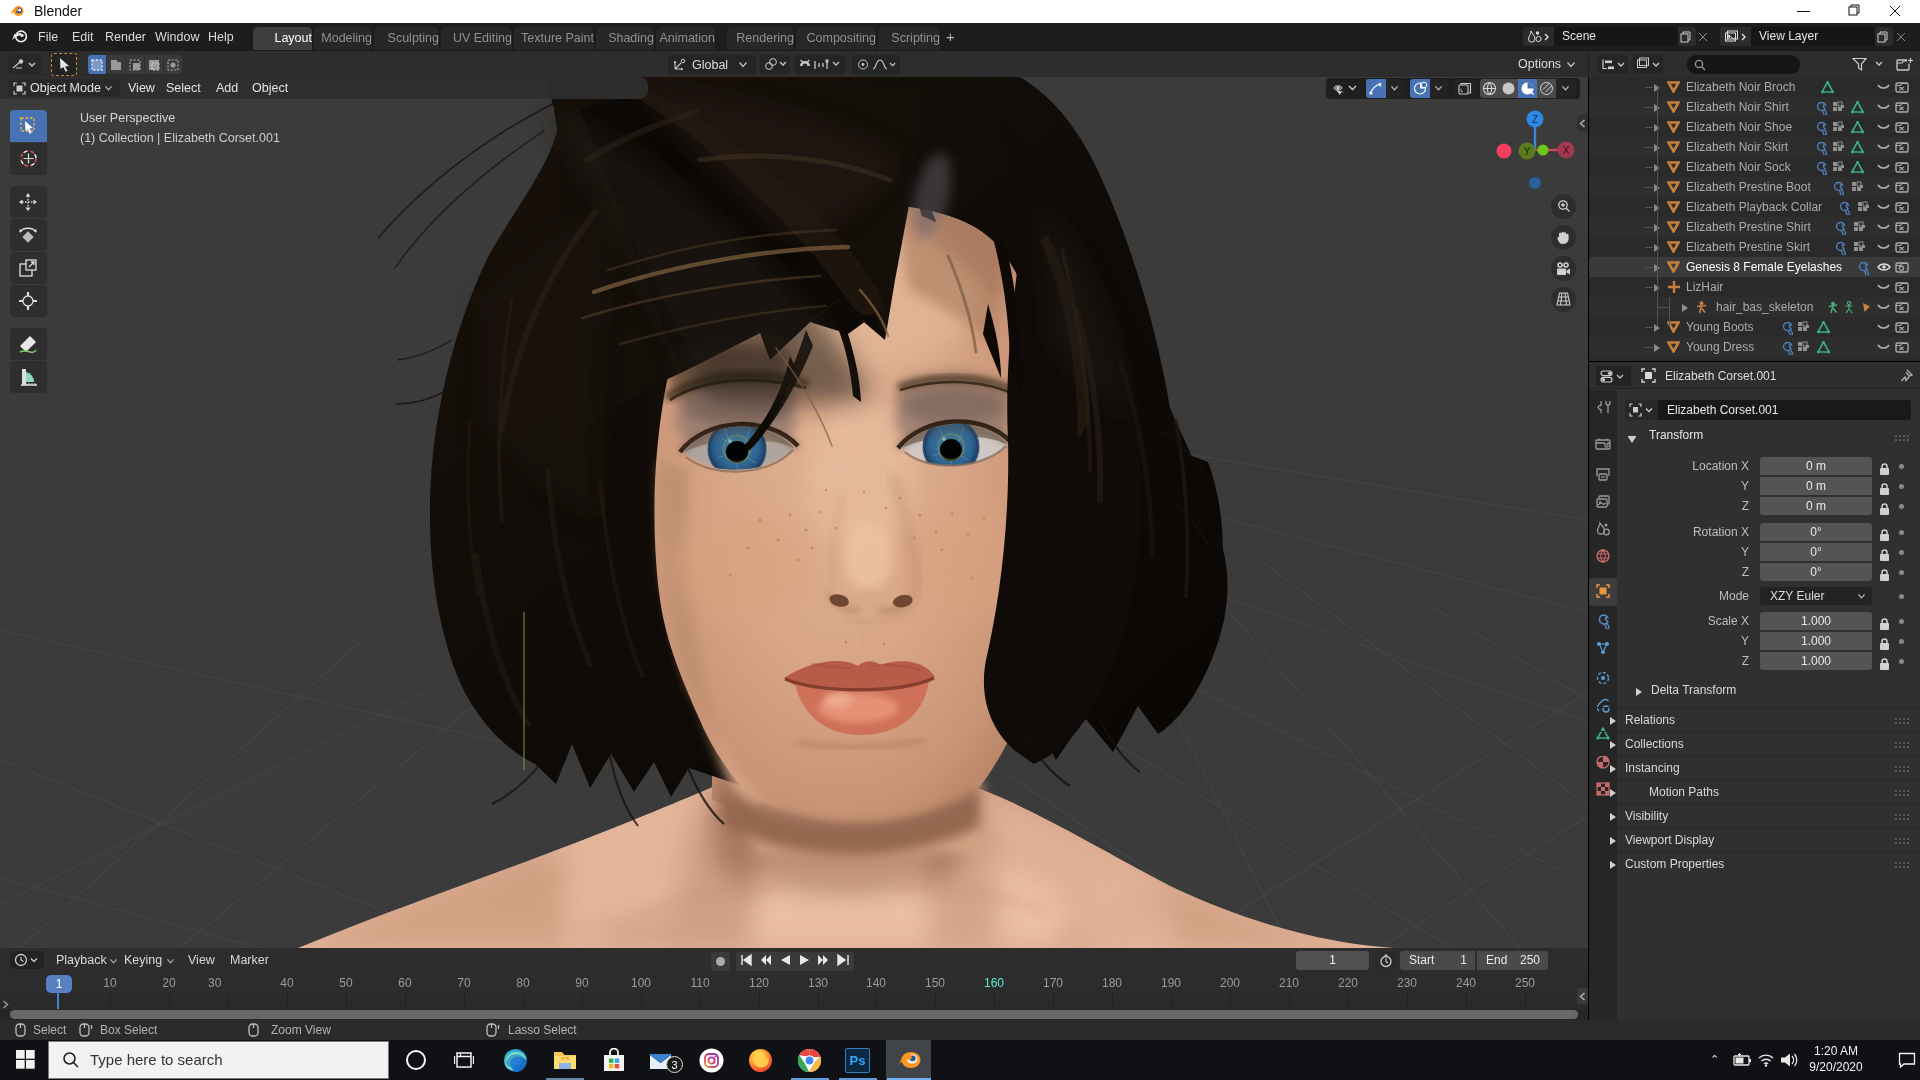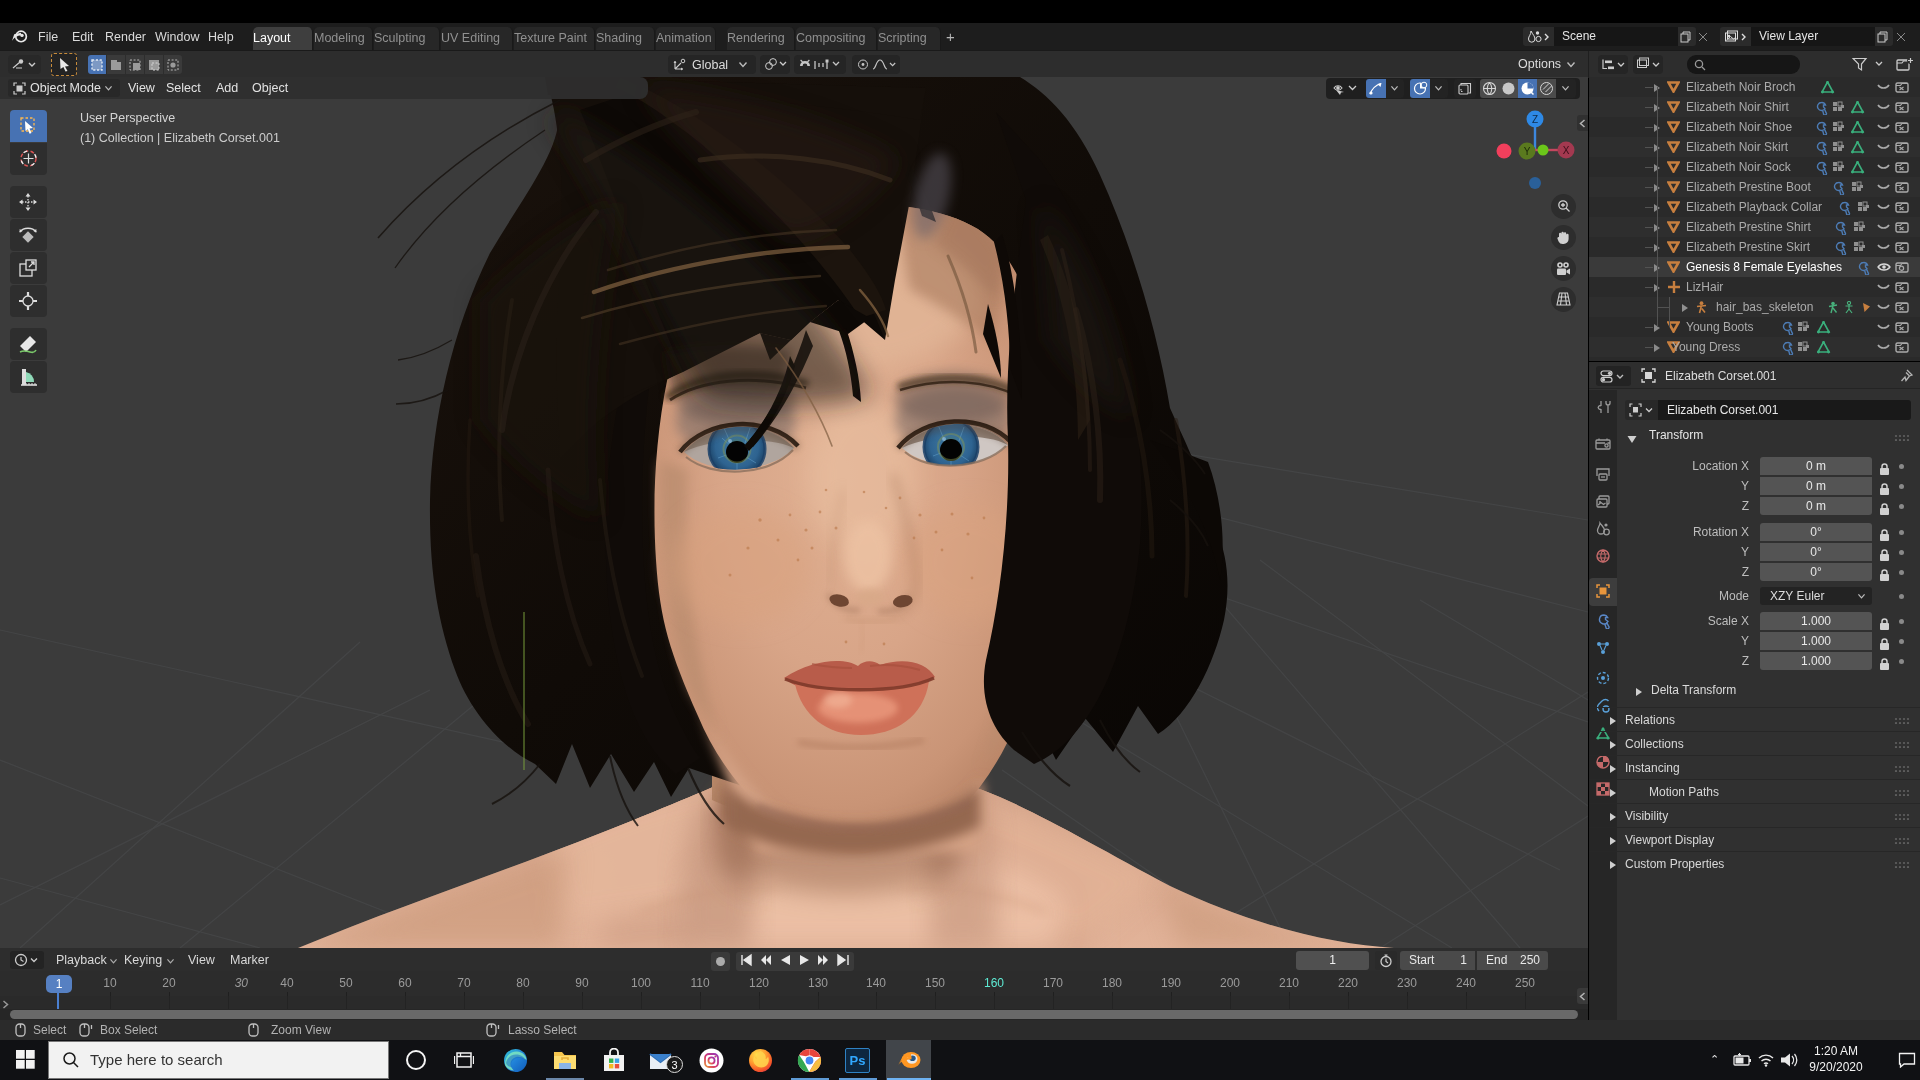--- a/index.html
+++ b/index.html
@@ -4,21 +4,21 @@
 <style>
 html,body{margin:0;padding:0;background:#000;}
 *{box-sizing:border-box;}
 #root{position:relative;width:1920px;height:1080px;overflow:hidden;font-family:"Liberation Sans",sans-serif;font-size:12px;color:#c8c8c8;-webkit-font-smoothing:antialiased;}
 .abs{position:absolute;}
 
 #titlebar{left:0;top:0;width:1920px;height:23px;background:#ffffff;color:#111;}
 
 #menubar{left:0;top:23px;width:1920px;height:27px;background:#1d1d1d;}
 .menu{position:absolute;top:7px;color:#dadada;font-size:12.5px;}
-.tab{position:absolute;top:4px;height:23px;line-height:23px;background:#272727;color:#909090;font-size:12.5px;border-radius:5px 5px 0 0;border-right:1px solid #191919;text-align:left;}
+.tab{position:absolute;top:4px;height:23px;line-height:23px;background:#272727;color:#909090;font-size:12.5px;border-radius:5px 5px 0 0;border-right:1px solid #191919;text-align:right;}
 .tab.active{background:#3e3e3e;color:#fff;}
 
 #topbar{left:0;top:50px;width:1920px;height:27px;background:#2d2d2d;border-top:1px solid #1a1a1a;}
 #topbar .sep{position:absolute;left:1588px;top:0;width:1px;height:27px;background:#1f1f1f;}
 .btn{position:absolute;background:#282828;border-radius:4px;color:#d5d5d5;}
 
 #viewport{left:0;top:77px;width:1588px;height:871px;background:#3b3b3b;overflow:hidden;}
 
 #outliner{left:1589px;top:77px;width:331px;height:284px;background:#2a2a2a;overflow:hidden;}
 .orow{position:absolute;left:0;width:331px;height:20px;line-height:20px;color:#a5a5a5;}
@@ -34,20 +34,36 @@
 
 #timeline{left:0;top:948px;width:1588px;height:72px;background:#2d2d2d;}
 
 #statusbar{left:0;top:1020px;width:1920px;height:20px;background:#2b2b2b;color:#a8a8a8;}
 
 #taskbar{left:0;top:1040px;width:1920px;height:40px;background:#101114;}
 </style>
 </head>
 <body>
 <div id="root">
+  <div id="titlebar" class="abs">
+    <svg class="abs" style="left:9px;top:3px" width="17" height="17" viewBox="0 0 17 17">
+        <circle cx="9.5" cy="8" r="5.1" fill="#ff9722"></circle>
+        <circle cx="10" cy="7.6" r="3" fill="#265787"></circle>
+        <circle cx="10.6" cy="7" r="1.5" fill="#fff"></circle>
+        <path d="M1 12 C3 8,6 6,9 6 L9 4 Z" fill="#ff9722"></path>
+        <path d="M1.2 12.5 C3.5 9,6 7.6,9.5 7.4 L9.5 6 L4 6.5 Z" fill="#ff9722"></path>
+      </svg>
+    <div class="abs" style="left:34px;top:3px;font-size:14px;color:#0c0c0c;">Blender</div>
+    <svg class="abs" style="left:1795px;top:0" width="125" height="23" viewBox="0 0 125 23" stroke="#111" fill="none">
+        <path d="M2 11.5 h13"></path>
+        <rect x="54" y="7" width="8" height="8"></rect>
+        <path d="M56 7 v-2 h8 v8 h-2"></path>
+        <path d="M95 6 l10 10 M105 6 l-10 10"></path>
+      </svg>
+  </div>
   <div id="menubar" class="abs">
     <svg class="abs" style="left:11px;top:5px" width="18" height="18" viewBox="0 0 17 17">
         <circle cx="9.5" cy="8" r="5" fill="none" stroke="#e8e8e8" stroke-width="1.6"></circle>
         <circle cx="10.4" cy="7" r="1.6" fill="#e8e8e8"></circle>
         <path d="M1 12 C3.5 8.4,6 7,9.5 6.8 L9.5 4.5 L3 6 Z" fill="#e8e8e8"></path>
       </svg>
     <div class="menu" style="left:38px">File</div>
     <div class="menu" style="left:72px">Edit</div>
     <div class="menu" style="left:105px">Render</div>
     <div class="menu" style="left:155px">Window</div>
@@ -1007,21 +1023,21 @@
         </svg>
     </div>
     <div class="abs orow alt" style="top:260px;">
     <div class="abs" style="left:56px;top:10px;width:8px;height:1px;background:#525252"></div>
     <svg class="abs" style="left:64px;top:6px" width="8" height="10" viewBox="0 0 8 10">
           <path d="M1 1 L7 5 L1 9 Z" fill="#8a8a8a"></path>
         </svg>
     <svg class="abs" style="left:78px;top:4px" width="13" height="12" viewBox="0 0 13 12">
           <path d="M1.5 1.5 L11.5 1.5 L6.5 10.5 Z" fill="none" stroke="#c77f3f" stroke-width="2.6"></path>
         </svg>
-    <div class="abs" style="left:83px;top:0;color:#ababab;text-align:right;">Young Dress</div>
+    <div class="abs" style="left:97px;top:0;color:#ababab;text-align:right;">Young Dress</div>
     <svg class="abs" style="left:190px;top:4px" width="17" height="14" viewBox="0 0 17 14">
           <use href="#i-wrench"></use>
         </svg>
     <svg class="abs" style="left:208px;top:4px" width="14" height="14" viewBox="0 0 14 14">
           <use href="#i-mod"></use>
         </svg>
     <svg class="abs" style="left:228px;top:4px" width="15" height="14" viewBox="0 0 15 14">
           <use href="#i-mesh"></use>
         </svg>
     <svg class="abs" style="left:288px;top:5px" width="14" height="9" viewBox="0 0 14 9">
@@ -1373,21 +1389,21 @@
     <div class="abs" style="left:1477px;top:3px;width:71px;height:19px;background:#4a4a4a;border-radius:0 3px 3px 0;color:#e8e8e8;line-height:19px;"><span style="margin-left:9px;">End</span><span style="position:absolute;right:8px;">250</span></div>
     <div class="abs" style="left:0;top:23px;width:1588px;height:25px;background:#2c2c2c;"></div>
     <div class="abs" style="left:0;top:48px;width:1588px;height:13px;background:#2a2a2a;"></div>
     <div class="abs" style="left:0;top:61px;width:1588px;height:11px;background:#262626;"></div>
     <div class="abs" style="left:90px;top:28px;width:40px;text-align:center;color:#9b9b9b;">10</div>
     <div class="abs" style="left:110px;top:44px;width:1px;height:4px;background:#1f1f1f;"></div>
     <div class="abs" style="left:110px;top:48px;width:1px;height:13px;background:#232323;"></div>
     <div class="abs" style="left:149px;top:28px;width:40px;text-align:center;color:#9b9b9b;">20</div>
     <div class="abs" style="left:169px;top:44px;width:1px;height:4px;background:#1f1f1f;"></div>
     <div class="abs" style="left:169px;top:48px;width:1px;height:13px;background:#232323;"></div>
-    <div class="abs" style="left:208px;top:28px;width:40px;text-align:right;color:#9b9b9b;font-style:italic;">30</div>
+    <div class="abs" style="left:208px;top:28px;width:40px;text-align:left;color:#9b9b9b;">30</div>
     <div class="abs" style="left:228px;top:44px;width:1px;height:4px;background:#1f1f1f;"></div>
     <div class="abs" style="left:228px;top:48px;width:1px;height:13px;background:#232323;"></div>
     <div class="abs" style="left:267px;top:28px;width:40px;text-align:center;color:#9b9b9b;">40</div>
     <div class="abs" style="left:287px;top:44px;width:1px;height:4px;background:#1f1f1f;"></div>
     <div class="abs" style="left:287px;top:48px;width:1px;height:13px;background:#232323;"></div>
     <div class="abs" style="left:326px;top:28px;width:40px;text-align:center;color:#9b9b9b;">50</div>
     <div class="abs" style="left:346px;top:44px;width:1px;height:4px;background:#1f1f1f;"></div>
     <div class="abs" style="left:346px;top:48px;width:1px;height:13px;background:#232323;"></div>
     <div class="abs" style="left:385px;top:28px;width:40px;text-align:center;color:#9b9b9b;">60</div>
     <div class="abs" style="left:405px;top:44px;width:1px;height:4px;background:#1f1f1f;"></div>

